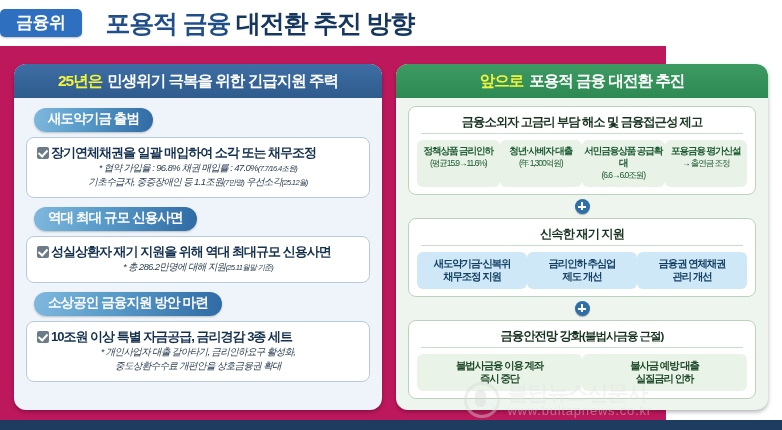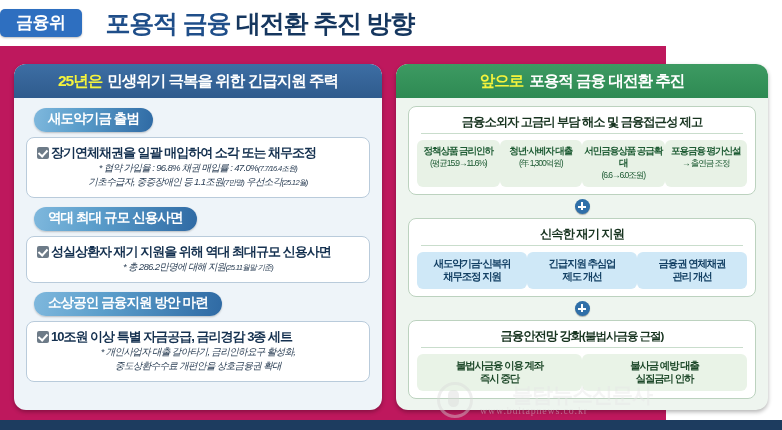--- a/index.html
+++ b/index.html
@@ -134,22 +134,22 @@
   }
   .wm-logo{
     width:30px;height:30px;border-radius:50%;
     border:3px solid #d9d9d9;position:relative;
   }
   .wm-logo:after{
     content:"";position:absolute;left:8px;top:5px;width:11px;height:17px;
     background:#d9d9d9;border-radius:6px 6px 7px 7px;
   }
   .wm-text{line-height:1.05;}
-  .wm-name{font-size:21px;font-weight:bold;color:#e6e6e6;letter-spacing:-1px;margin-left:32px;}
-  .wm-url{font-size:10px;color:#dcdcdc;letter-spacing:.8px;font-family:Liberation Serif, serif;}
+  .wm-name{font-size:21px;font-weight:bold;color:#e6e6e6;letter-spacing:-1px;}
+  .wm-url{font-size:13px;color:#dcdcdc;letter-spacing:.8px;}
 </style>
 </head>
 <body>
 
 <div id="stage">
 
   <div class="titlebar">
     <span class="agency-badge">금융위</span>
     <span class="maintitle">
       <span class="t1">포용적 금융</span>
@@ -252,21 +252,21 @@
         </div>
 
         <div class="sec">
           <div class="sec-title">신속한 재기 지원</div>
           <div class="chips">
             <div class="chip blue">
               <span class="t2">새도약기금·신복위</span>
               <span class="t2">채무조정 지원</span>
             </div>
             <div class="chip blue">
-              <span class="t2">긴급지원 추심업</span>
+              <span class="t2">금리인하 추심업</span>
               <span class="t2">제도 개선</span>
             </div>
             <div class="chip blue">
               <span class="t2">금융권 연체채권</span>
               <span class="t2">관리 개선</span>
             </div>
           </div>
         </div>
 
         <div class="plus-wrap">

